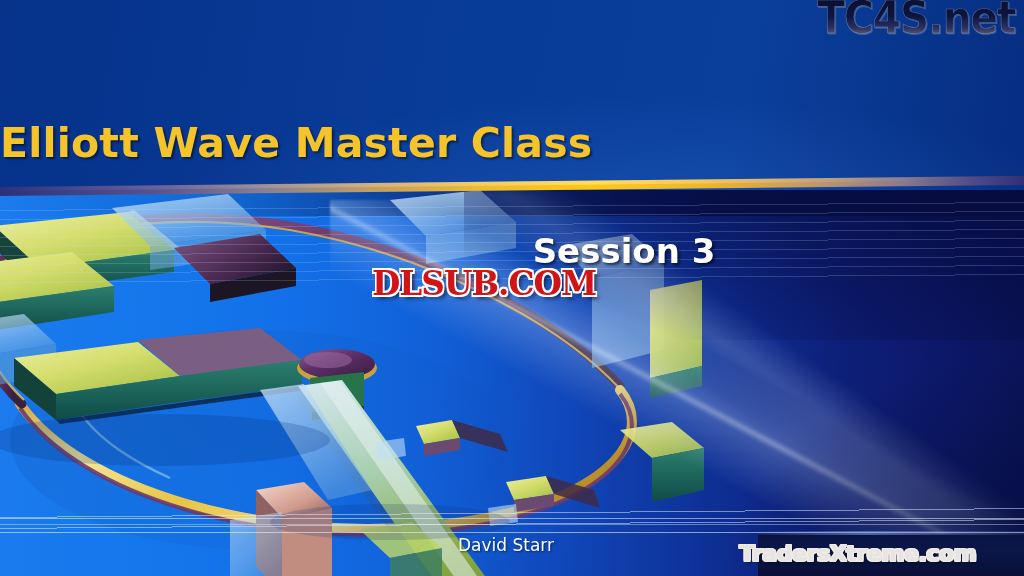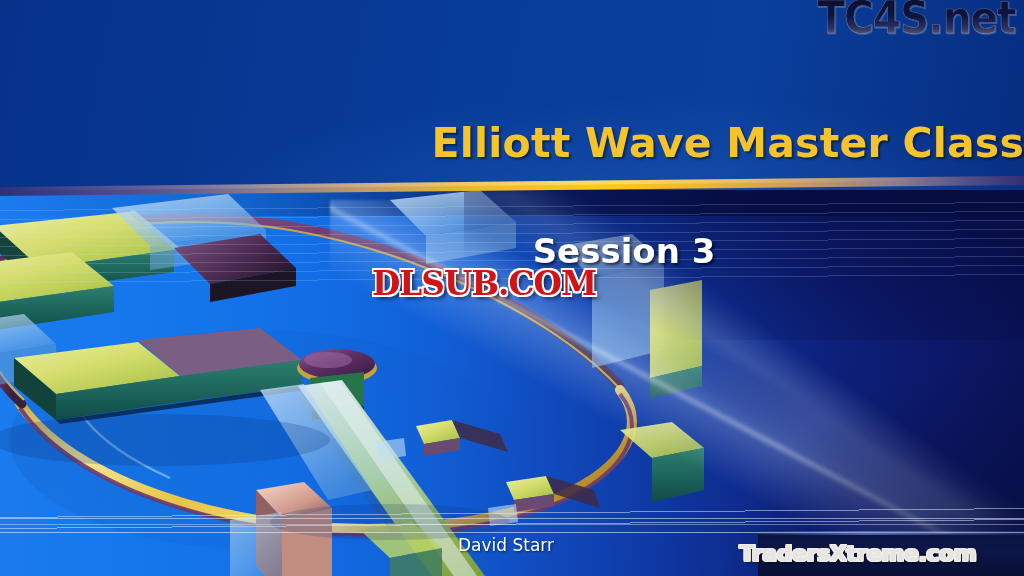--- a/index.html
+++ b/index.html
@@ -185,21 +185,21 @@
         rgba(255,255,255,0.25) 45%,
         rgba(255,255,255,0.35) 58%,
         rgba(255,255,255,0.0) 90%);
   }
 
   
   .title {
     position: absolute;
     left: 0; top: 119px;
     width: 1024px;
-    text-align: right;
+    text-align: left;
     font-size: 41px;
     font-weight: bold;
     color: #f5c32a;
     letter-spacing: 0.2px;
     text-shadow: 2px 2px 2px rgba(0,0,0,0.45);
     white-space: nowrap;
   }
   .session {
     position: absolute;
     left: 0; top: 231px;

